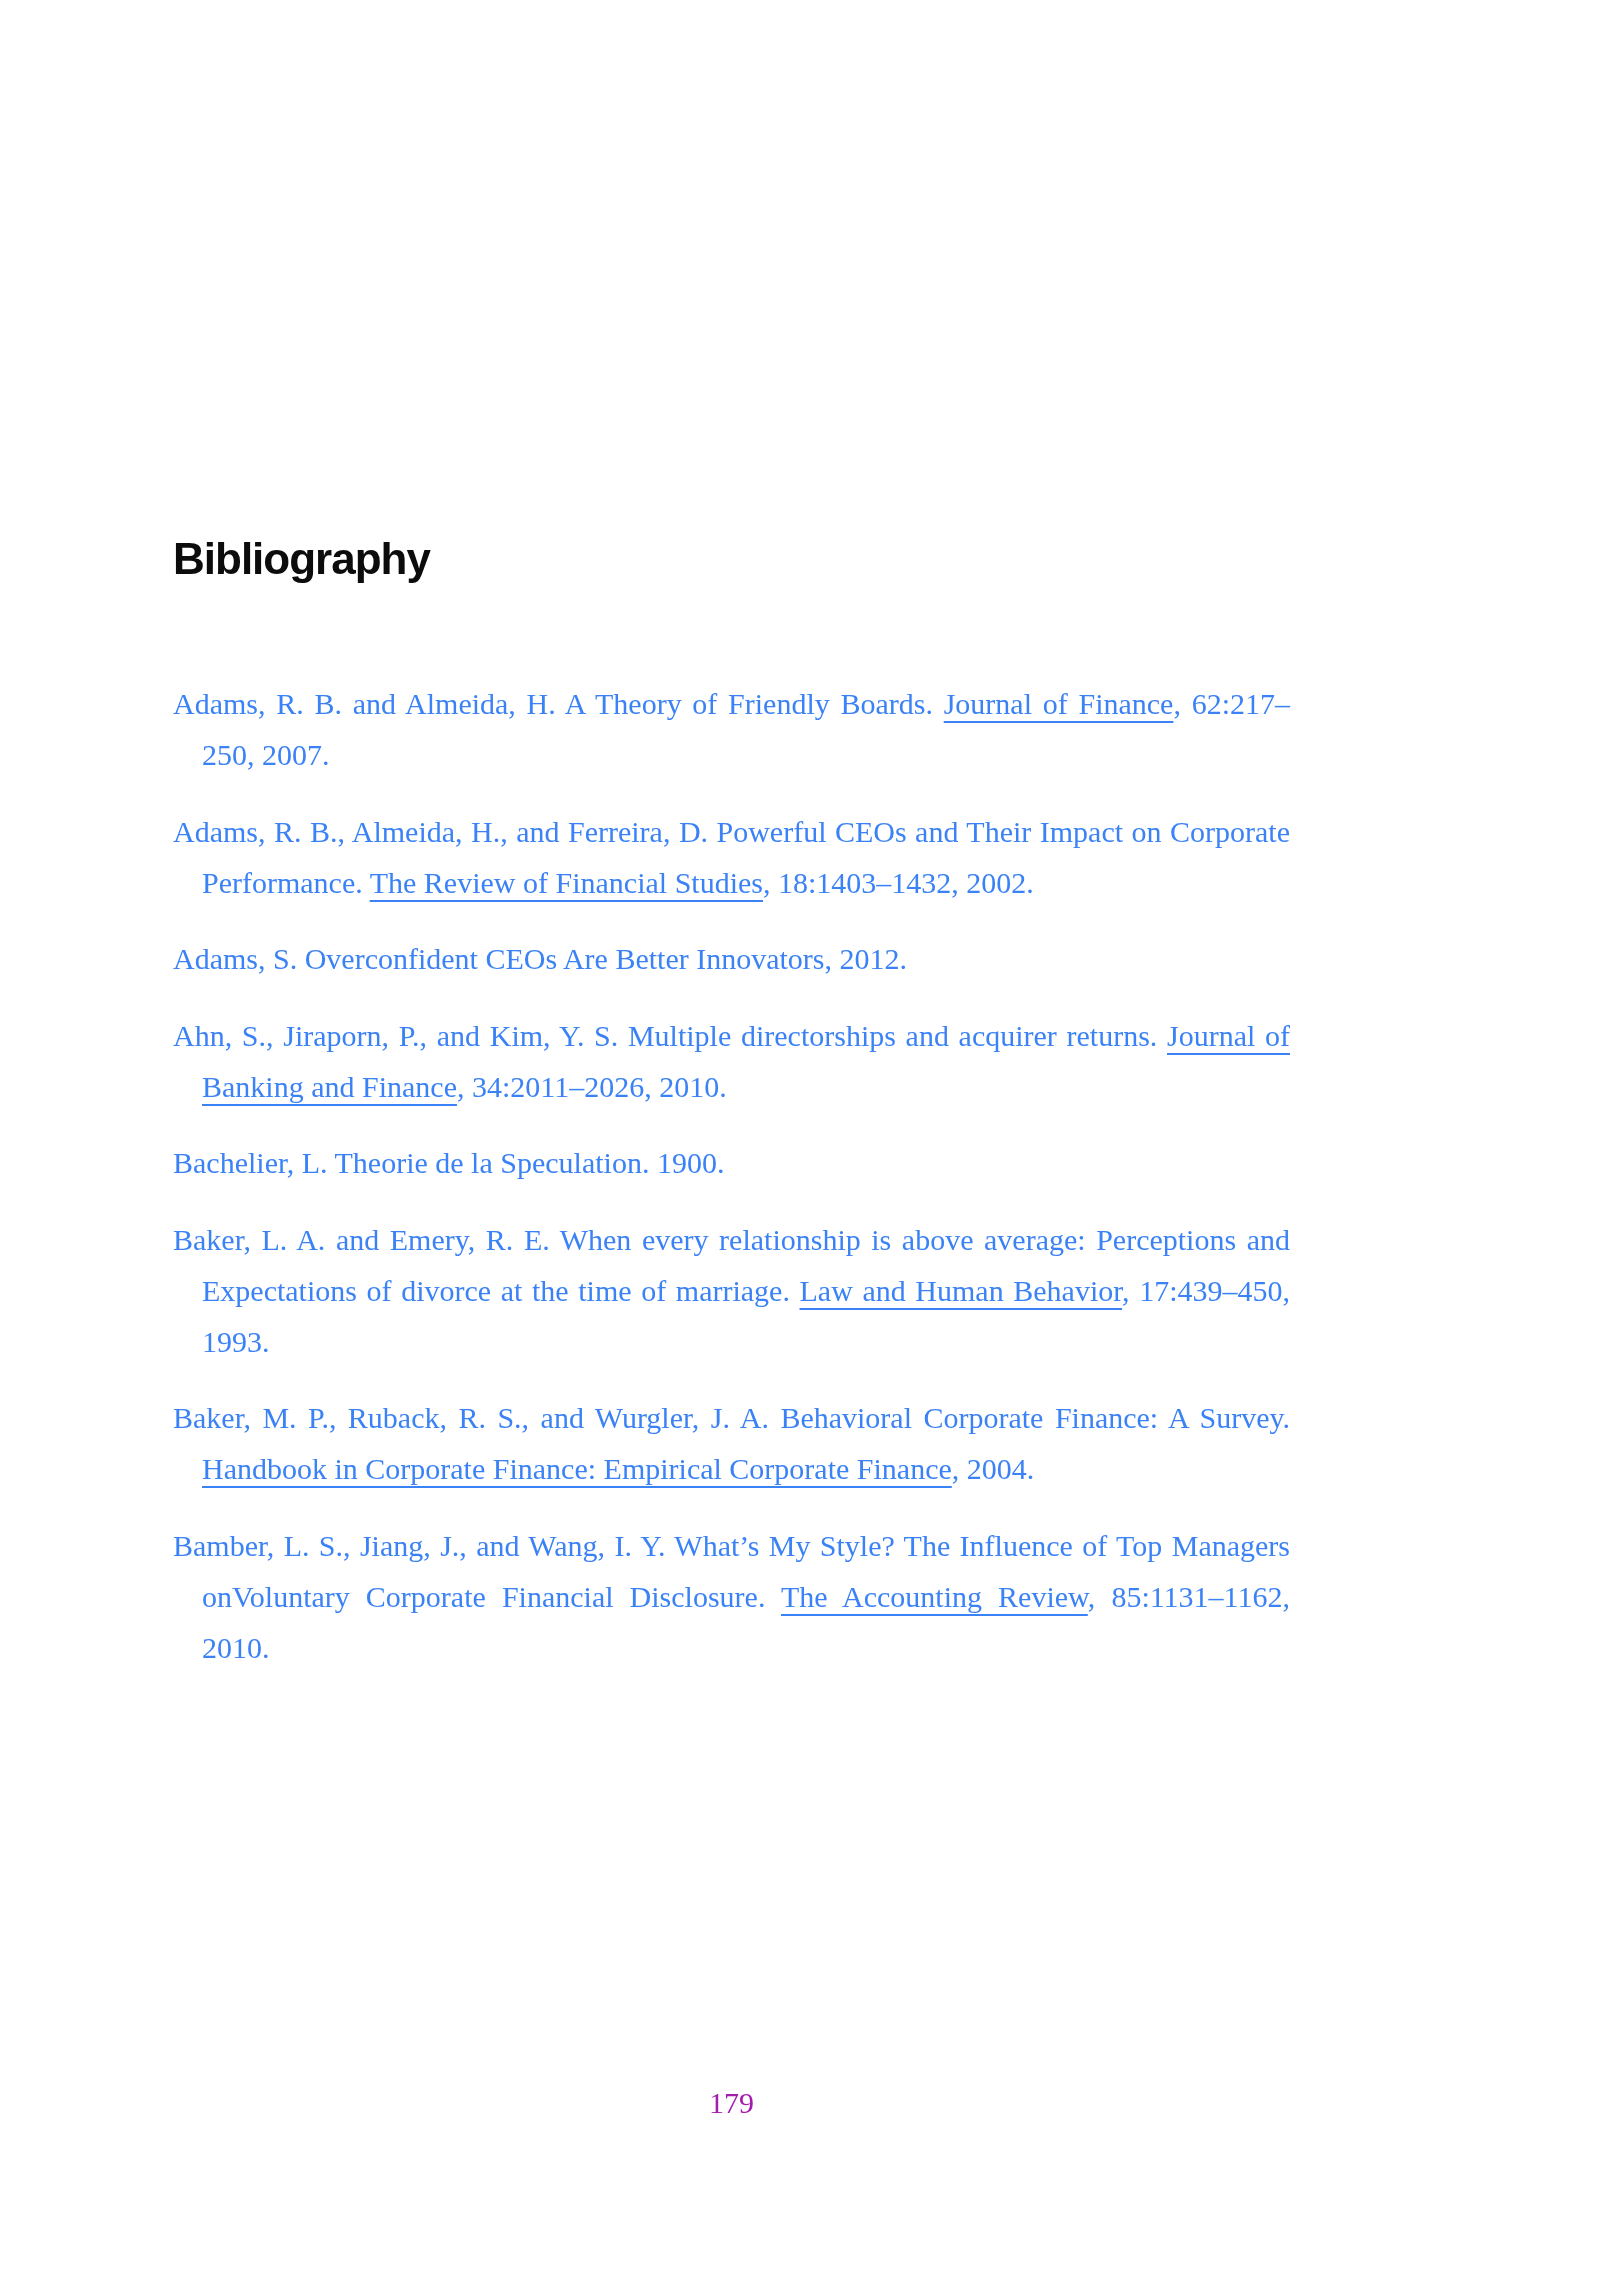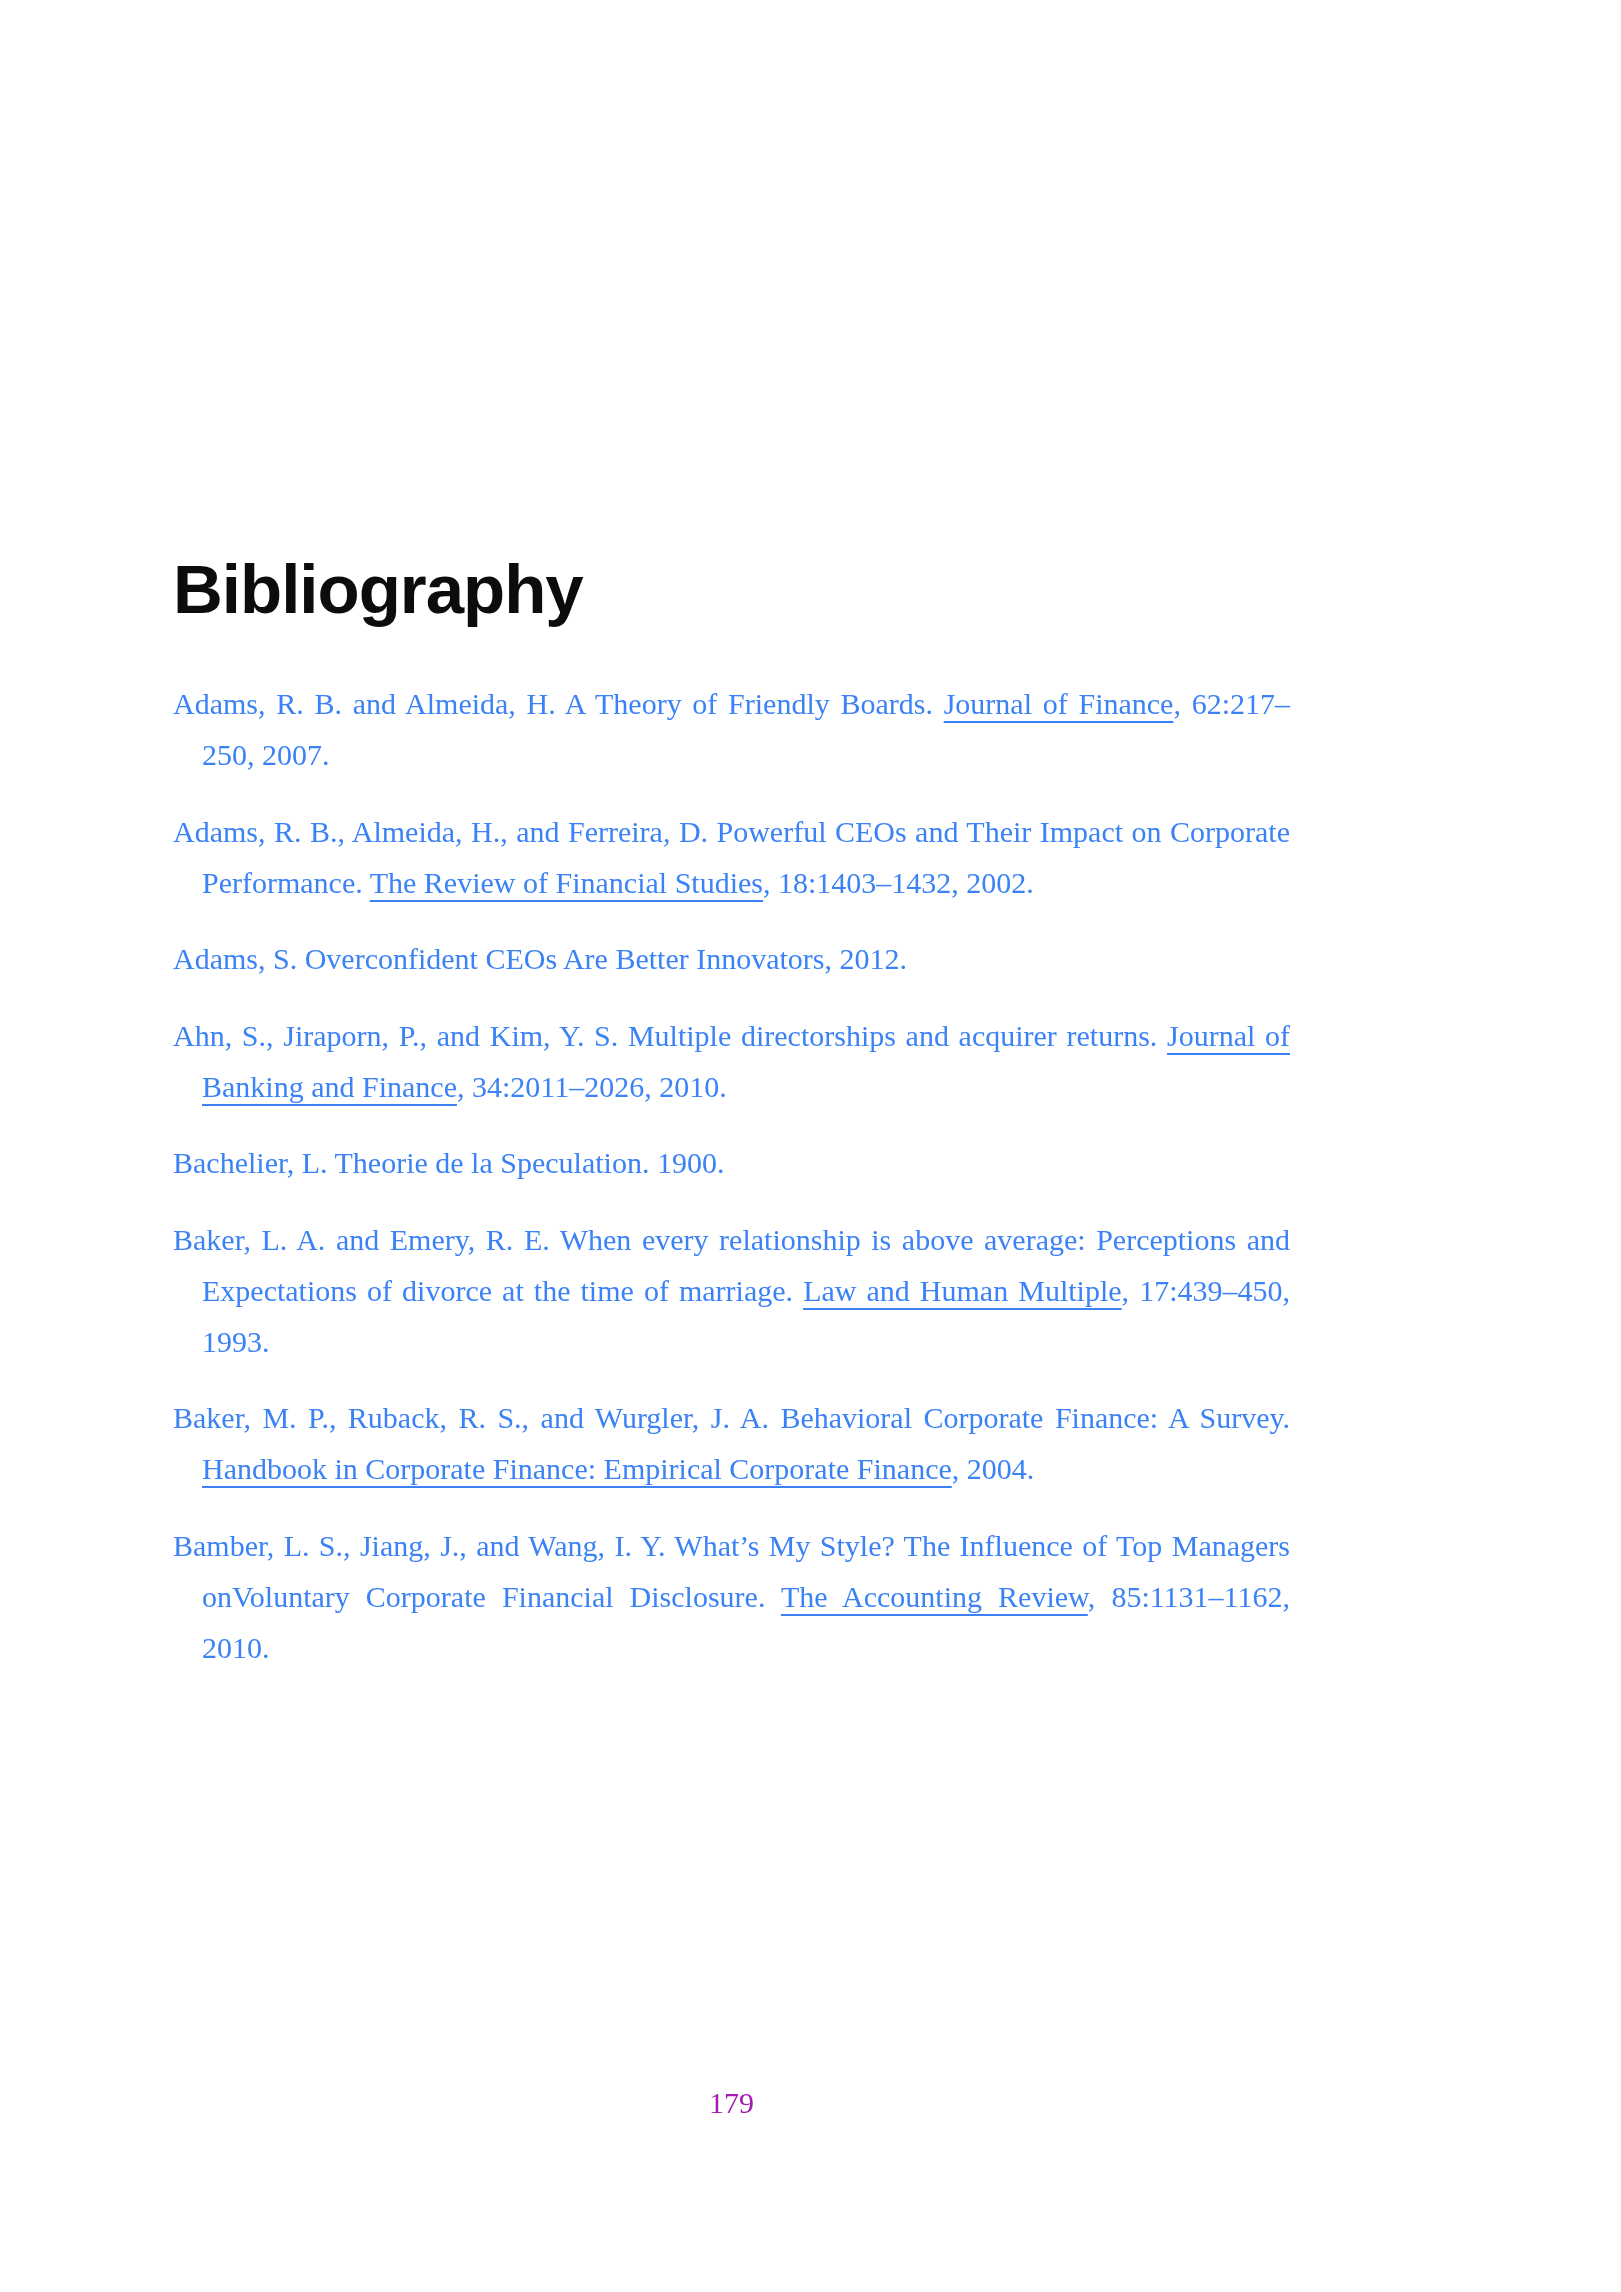--- a/index.html
+++ b/index.html
@@ -16,21 +16,21 @@
     overflow: hidden;
     font-family: "Liberation Serif", serif;
     color: #111111;
   }
   .chapter-title {
     position: absolute;
     left: 173px;
     top: 506px;
     font-family: "Liberation Sans", sans-serif;
     font-weight: 700;
-    font-size: 69px;
+    font-size: 44px;
     line-height: 1.1;
     letter-spacing: -1px;
     color: #0c0c0c;
   }
   .entries {
     position: absolute;
     left: 173px;
     top: 678px;
     width: 1117px;
   }
@@ -71,21 +71,21 @@
 
     <p class="entry"><span>Adams, R. B., Almeida, H., and Ferreira, D. Powerful CEOs and Their Impact on Corporate Performance. </span><span class="venue">The Review of Financial Studies</span><span>, 18:1403–1432, 2002.</span></p>
 
     <p class="entry"><span>Adams, S. Overconfident CEOs Are Better Innovators, 2012.</span><span class="venue"></span><span></span></p>
 
     <p class="entry"><span>Ahn, S., Jiraporn, P., and Kim, Y. S. Multiple directorships and acquirer returns. </span><span class="venue">Journal of Banking and Finance</span><span>, 34:2011–2026, 2010.</span></p>
 
 
     <p class="entry"><span>Bachelier, L. Theorie de la Speculation. 1900.</span><span class="venue"></span><span></span></p>
 
-    <p class="entry"><span>Baker, L. A. and Emery, R. E. When every relationship is above average: Perceptions and Expectations of divorce at the time of marriage. </span><span class="venue">Law and Human Multiple</span><span>, 17:439–450, 1993.</span></p>
+    <p class="entry"><span>Baker, L. A. and Emery, R. E. When every relationship is above average: Perceptions and Expectations of divorce at the time of marriage. </span><span class="venue">Law and Human Behavior</span><span>, 17:439–450, 1993.</span></p>
 
     <p class="entry"><span>Baker, M. P., Ruback, R. S., and Wurgler, J. A. Behavioral Corporate Finance: A Survey. </span><span class="venue">Handbook in Corporate Finance: Empirical Corporate Finance</span><span>, 2004.</span></p>
 
     <p class="entry"><span>Bamber, L. S., Jiang, J., and Wang, I. Y. What’s My Style? The Influence of Top Managers onVoluntary Corporate Financial Disclosure. </span><span class="venue">The Accounting Review</span><span>, 85:1131–1162, 2010.</span></p>
 
 
   </div>
 
   <div class="page-number">179</div>
 

